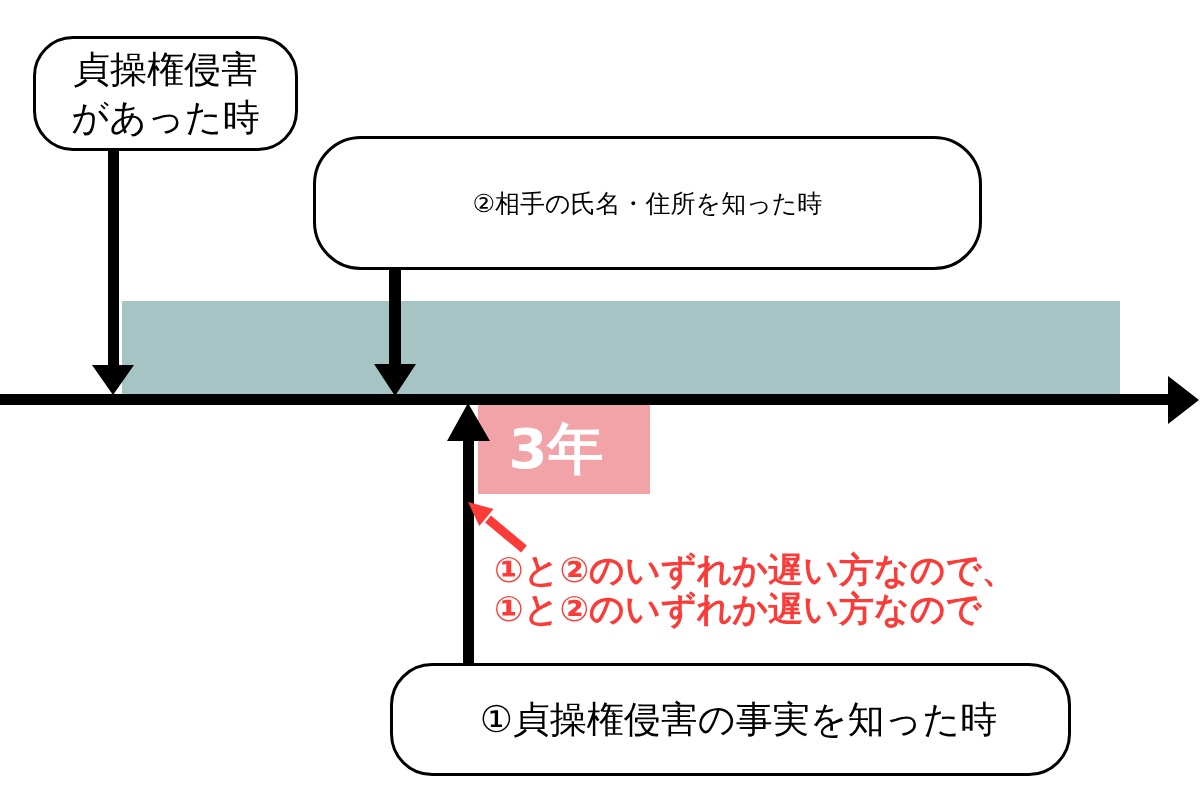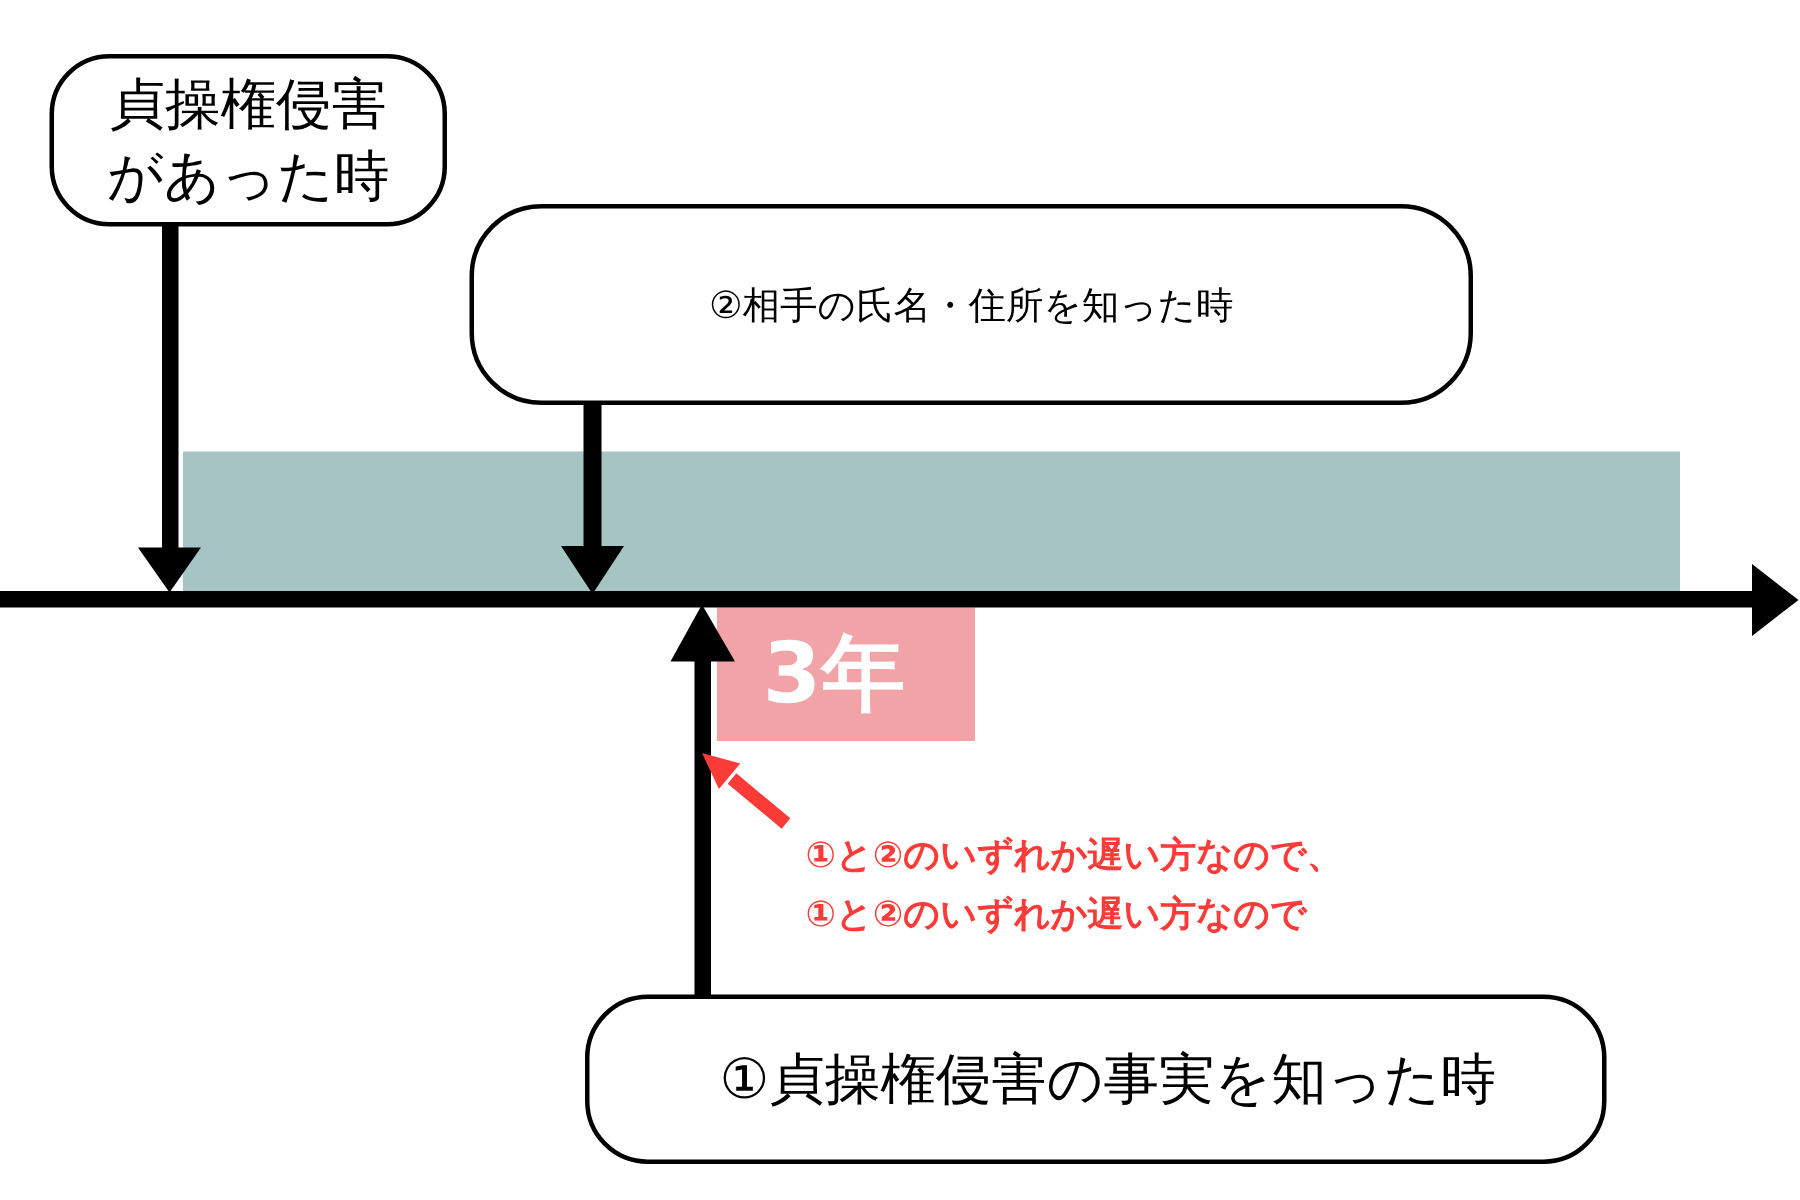--- a/index.html
+++ b/index.html
@@ -45,22 +45,22 @@
     align-items: center;
     justify-content: center;
     color: #ffffff;
     font-weight: bold;
   }
   .band-label-20y { left: 457px; top: 304px; width: 240px; height: 84px; font-size: 64px; }
   .band-label-3y  { left: 468px; top: 407px; width: 176px; height: 86px; font-size: 56px; }
 
   .red-note {
     position: absolute;
-    left: 537px; top: 551px;
-    font-size: 24px;
+    left: 494px; top: 551px;
+    font-size: 35px;
     line-height: 39px;
     font-weight: bold;
     color: #fa3b38;
     white-space: nowrap;
   }
 </style>
 </head>
 <body>
 
 <div class="canvas">

